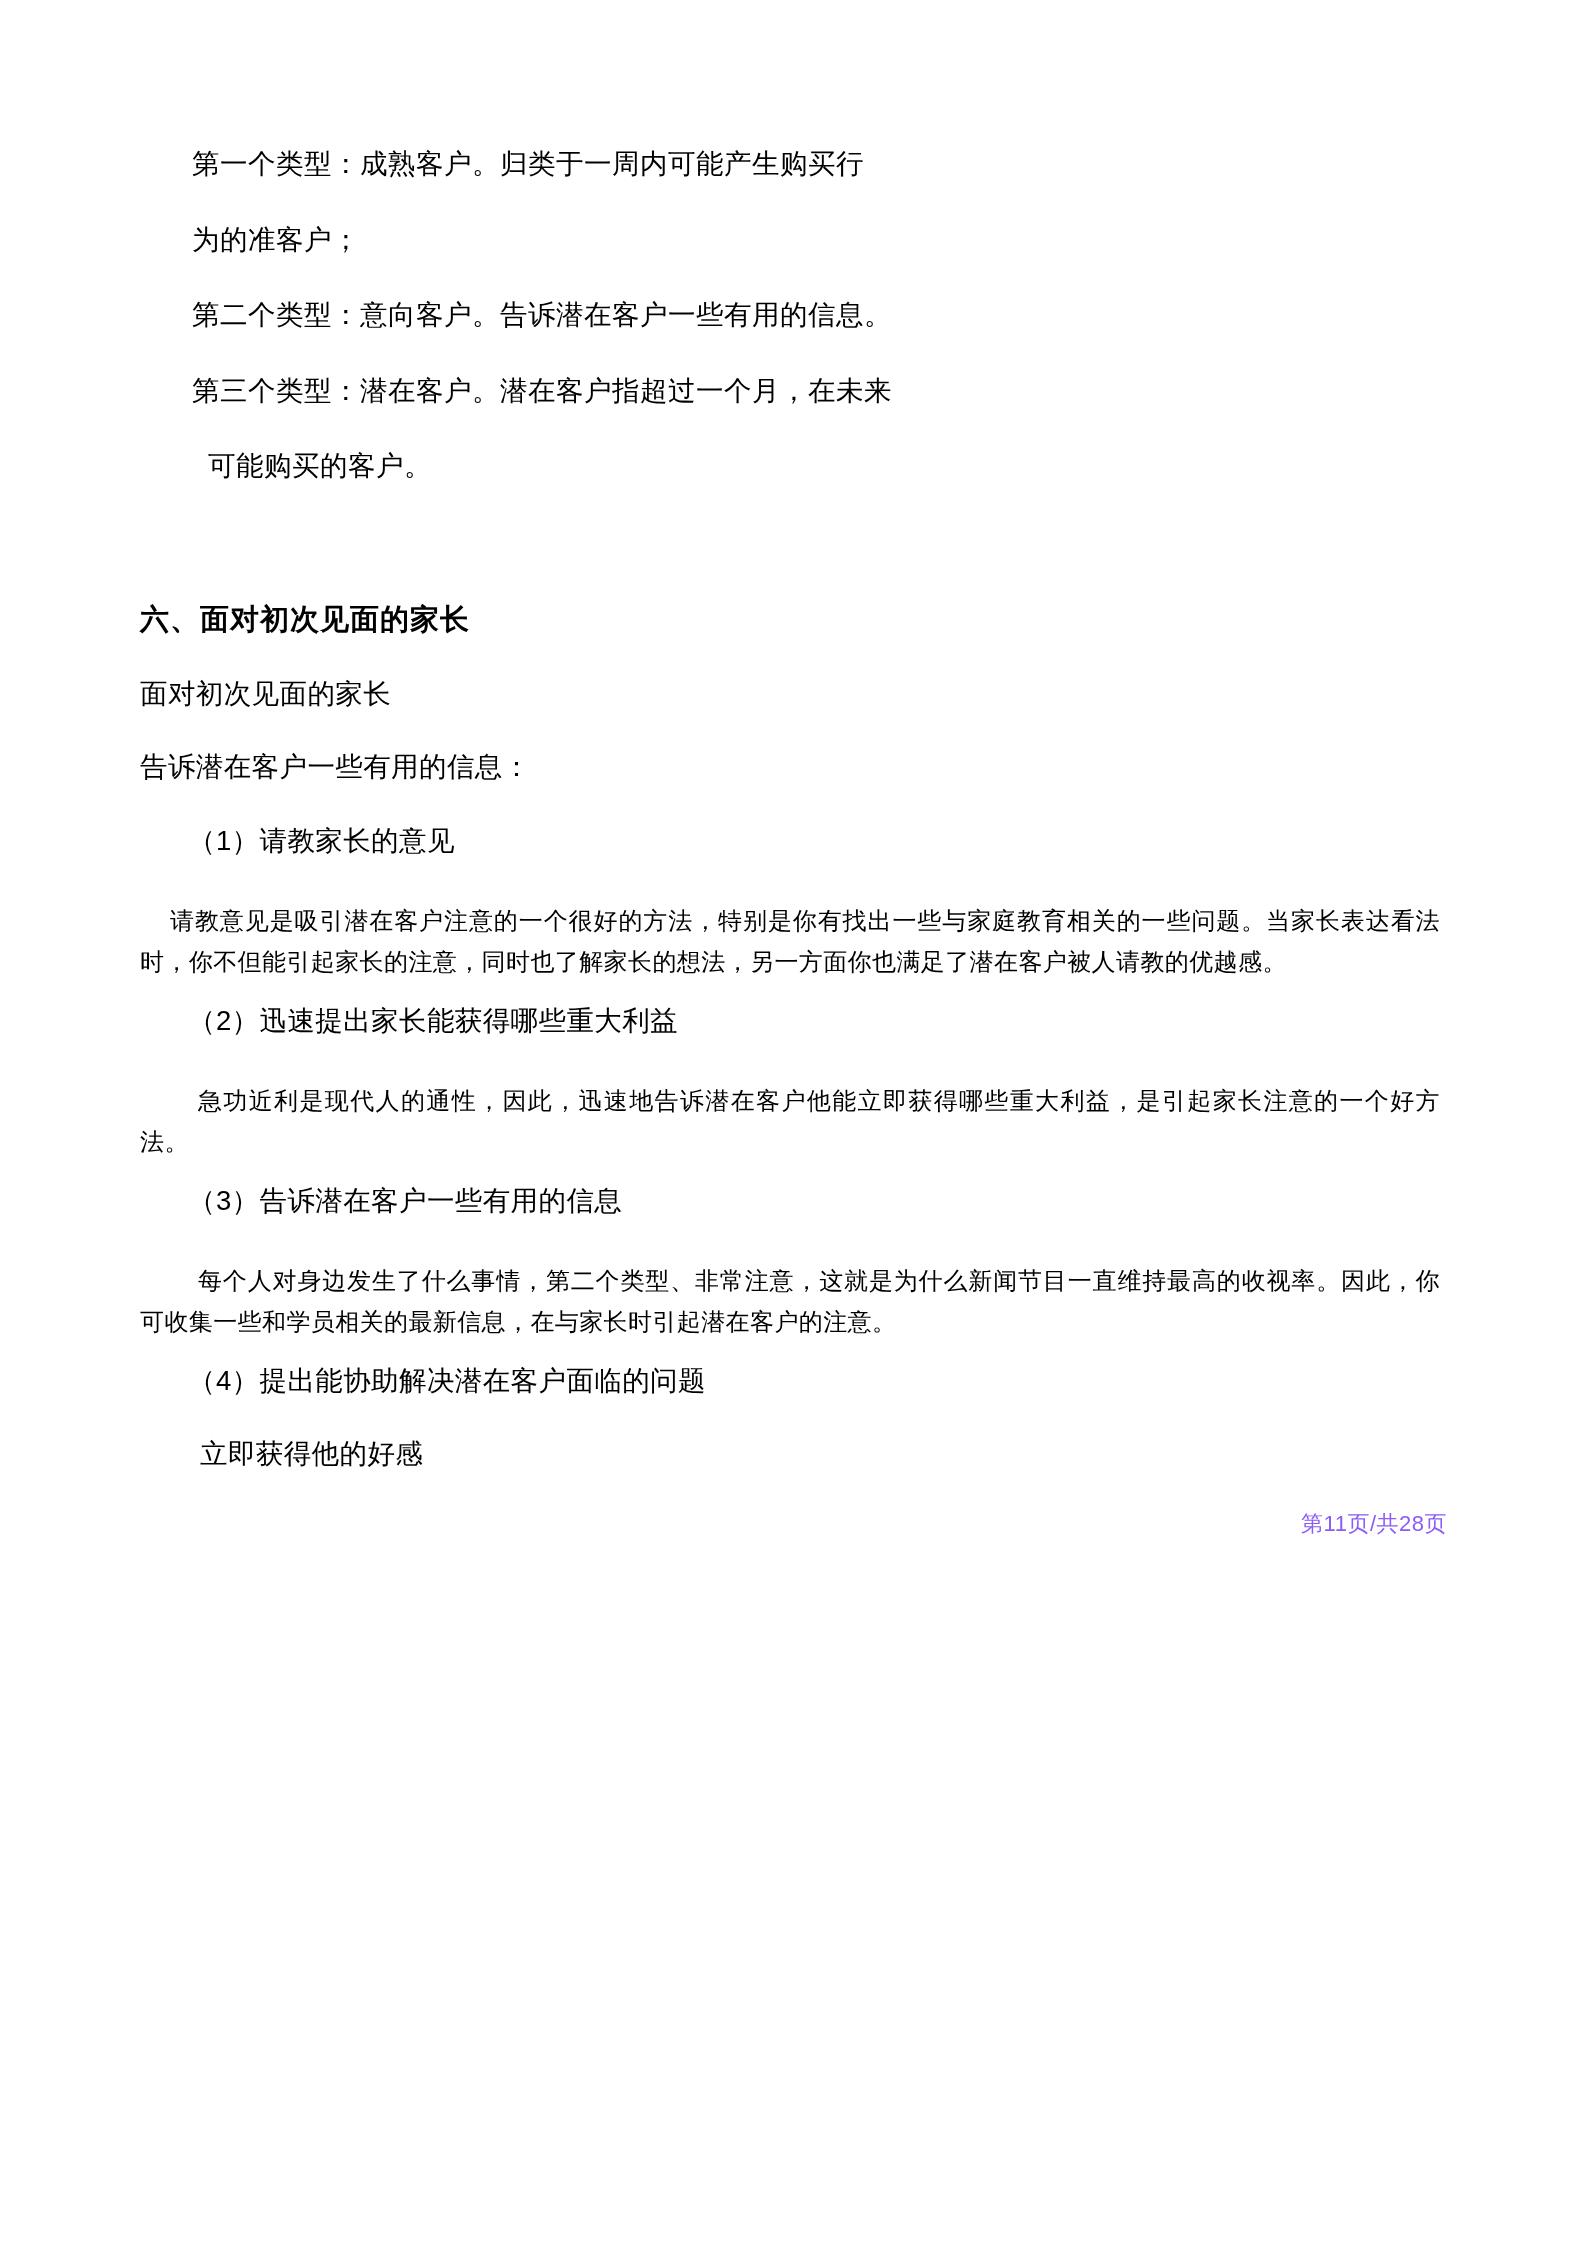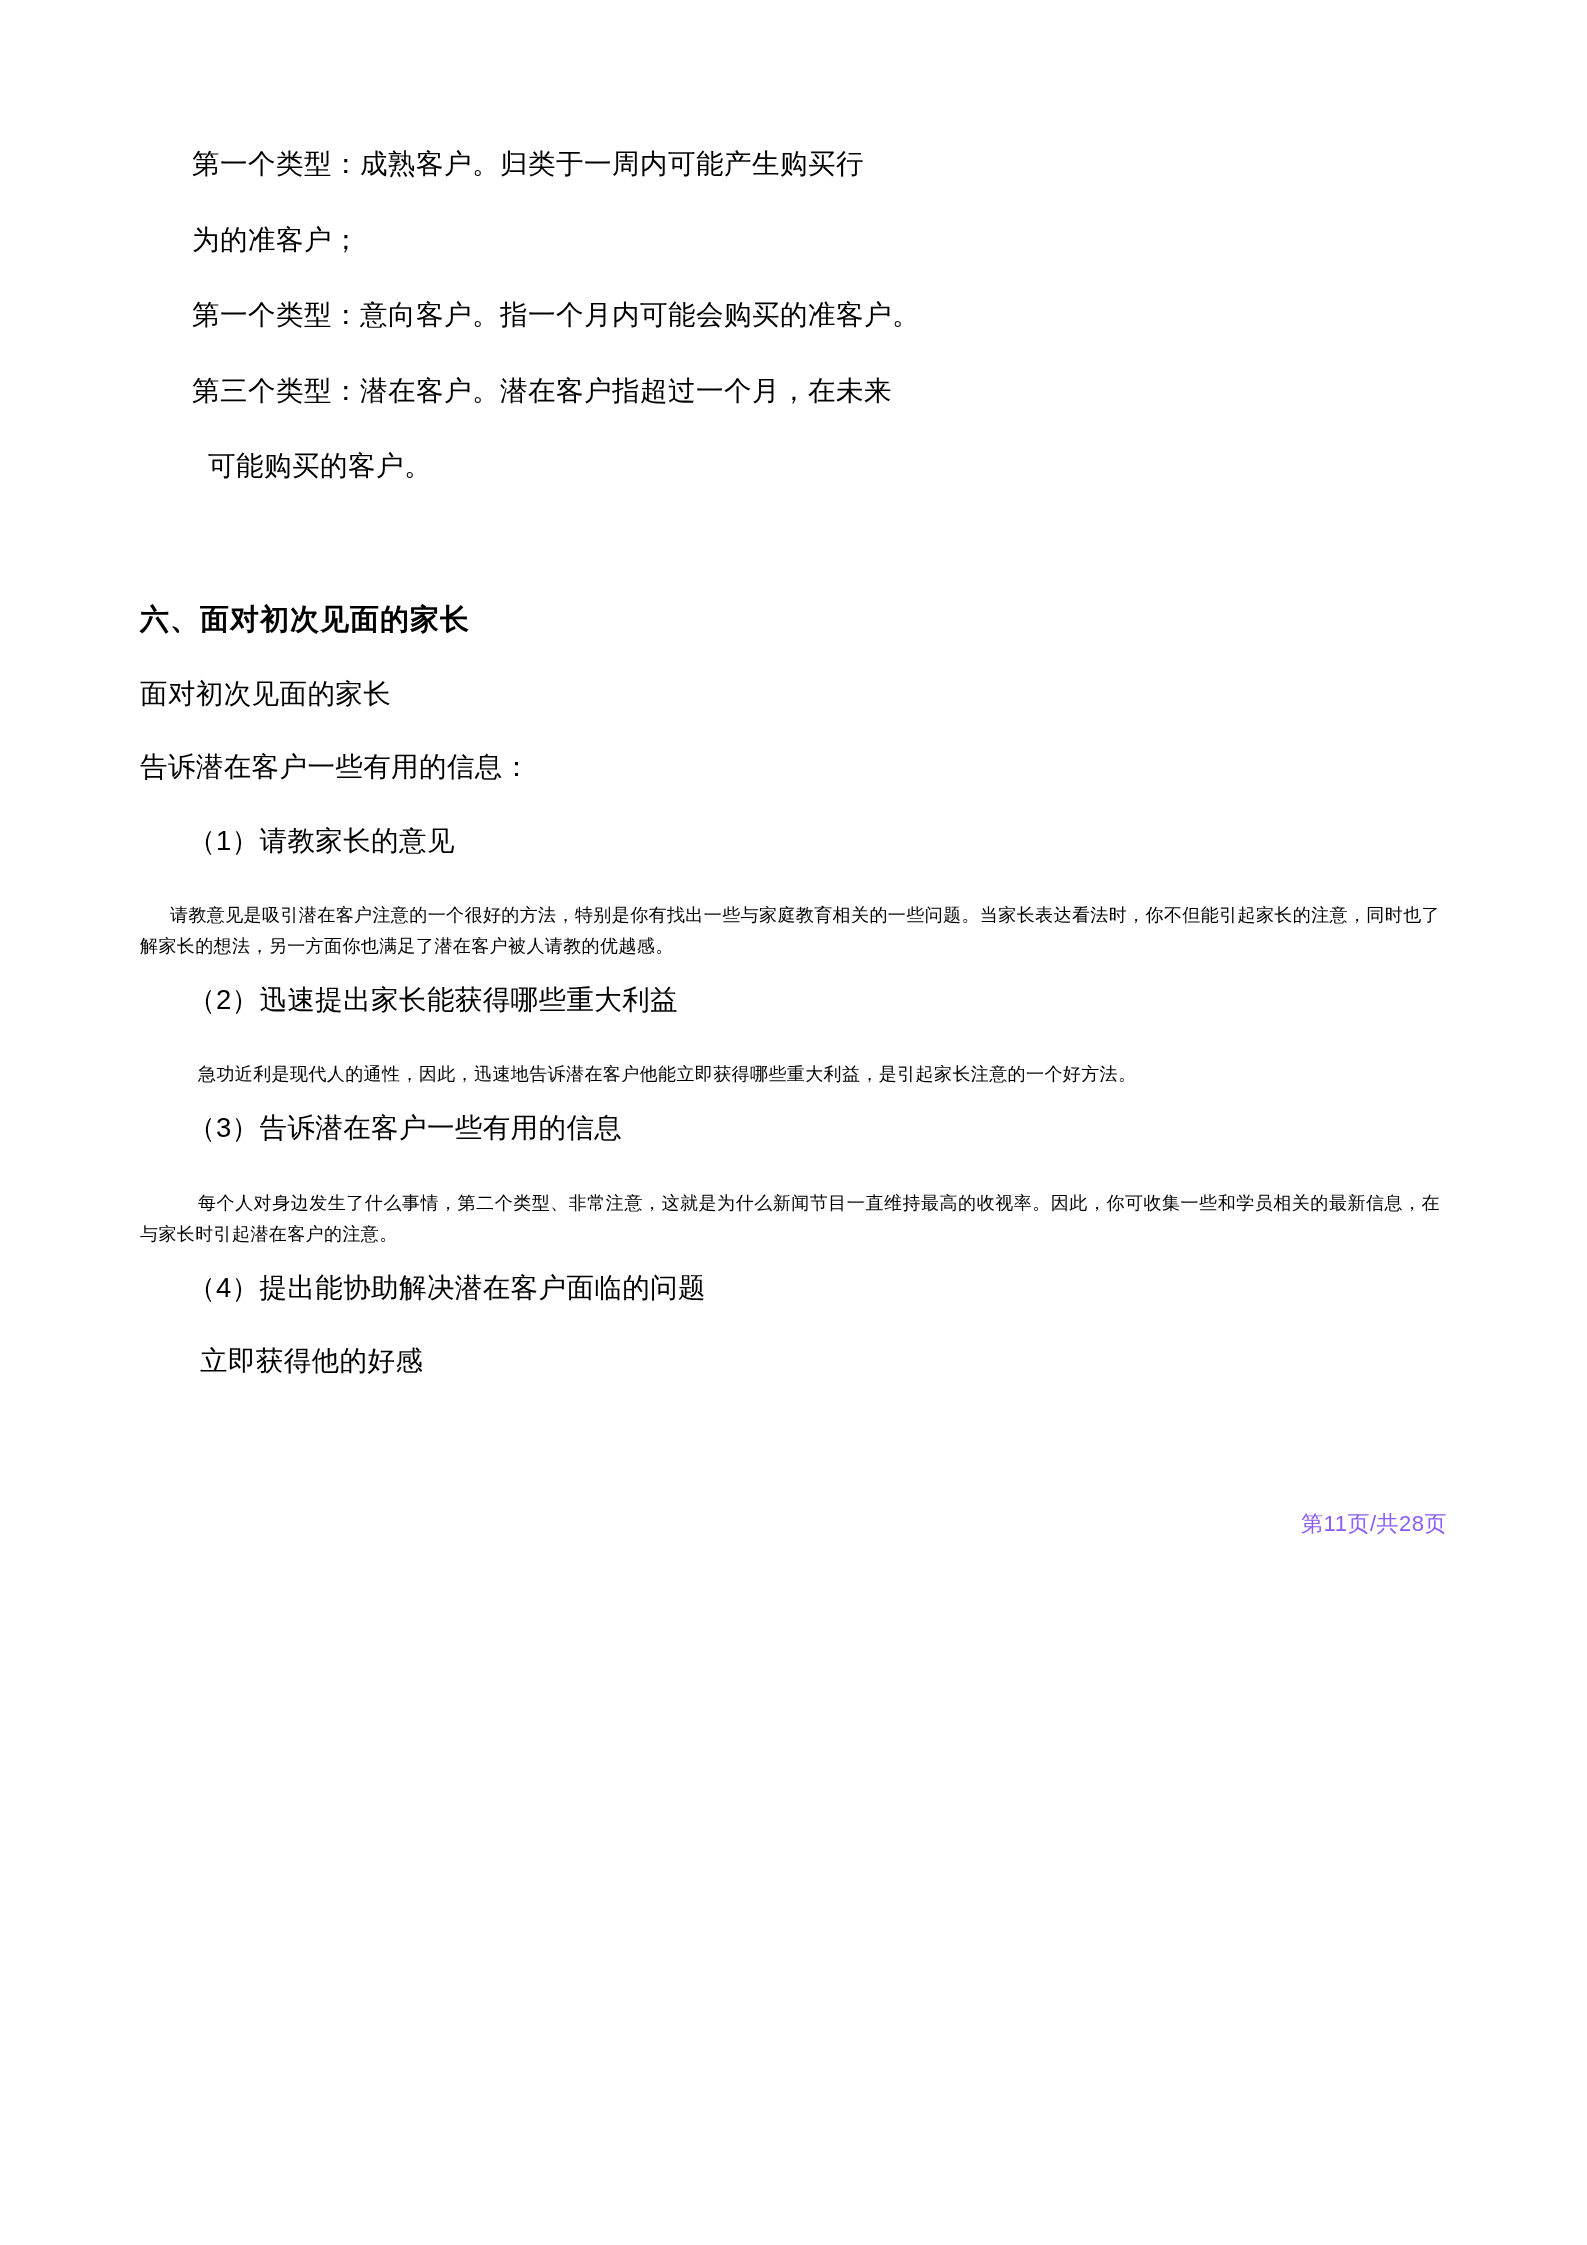--- a/index.html
+++ b/index.html
@@ -49,21 +49,21 @@
     line-height: 1.0;
     margin: 0 0 46px 0;
     letter-spacing: 0.4px;
     font-weight: 500;
   }
   p.para.flush { padding-left: 0; }
   p.para.ind1 { padding-left: 48px; }
   p.para.ind3 { padding-left: 60px; }
 
   p.block {
-    font-size: 18px;
+    font-size: 24px;
     line-height: 1.72;
     margin: 0 0 24px 0;
     letter-spacing: 0.4px;
     font-weight: 500;
     text-align: justify;
   }
   p.block.indent-first { text-indent: 30px; }
   p.block.indent-first-lg { text-indent: 58px; }
 
   .footer {
@@ -77,21 +77,21 @@
   .footer .num { font-size: 22px; }
 </style>
 </head>
 <body>
 
 <div class="page">
   <div class="doc-body">
 
     <p class="lead-line i0">第一个类型：成熟客户。归类于一周内可能产生购买行</p>
     <p class="lead-line i1">为的准客户；</p>
-    <p class="lead-line i0">第一个类型：意向客户。指一个月内可能会购买的准客户。</p>
+    <p class="lead-line i0">第二个类型：意向客户。告诉潜在客户一些有用的信息。</p>
     <p class="lead-line i0">第三个类型：潜在客户。潜在客户指超过一个月，在未来</p>
     <p class="lead-line i3">可能购买的客户。</p>
 
     <div class="spacer-lg"></div>
 
     <h2 class="section-title">六、面对初次见面的家长</h2>
 
     <p class="para flush">面对初次见面的家长</p>
     <p class="para flush">告诉潜在客户一些有用的信息：</p>
 

